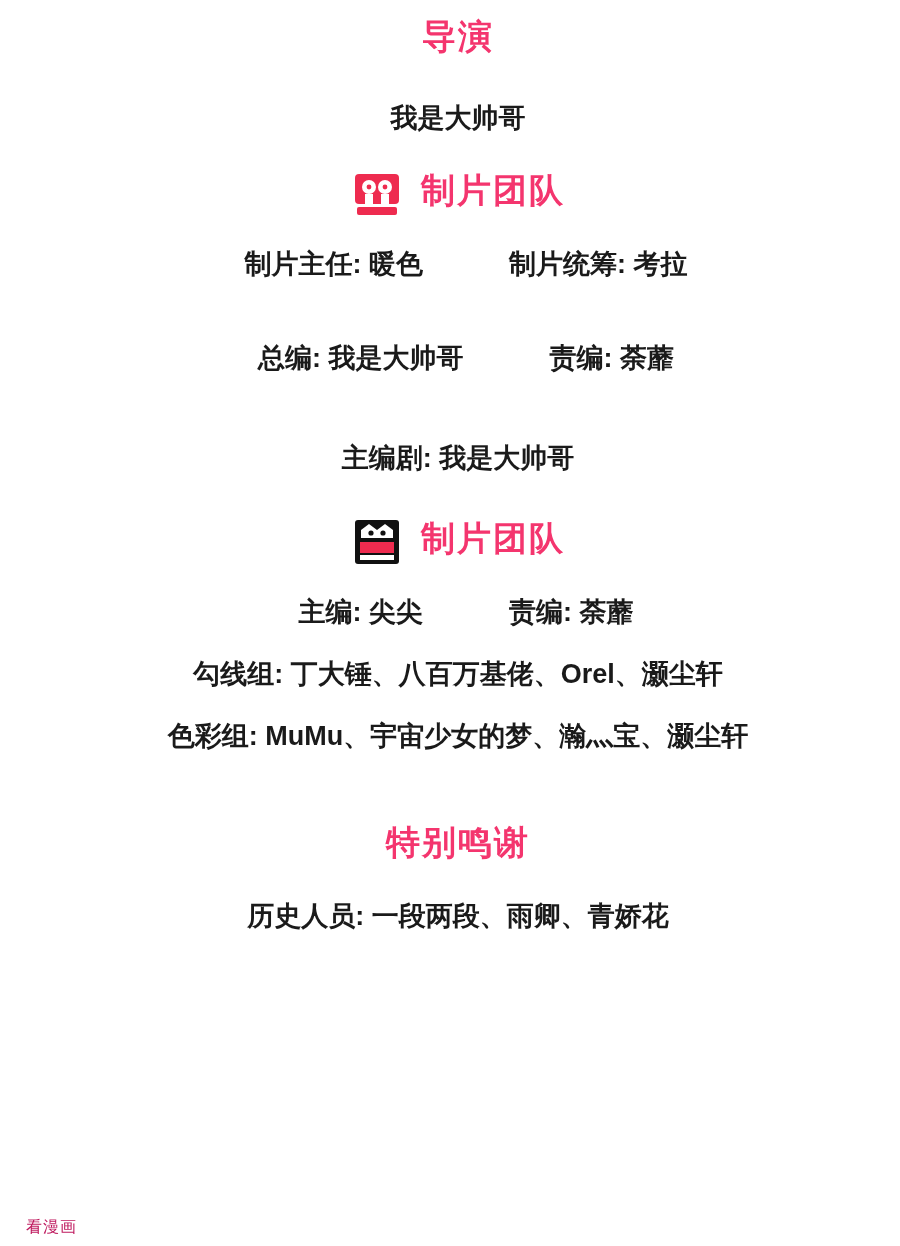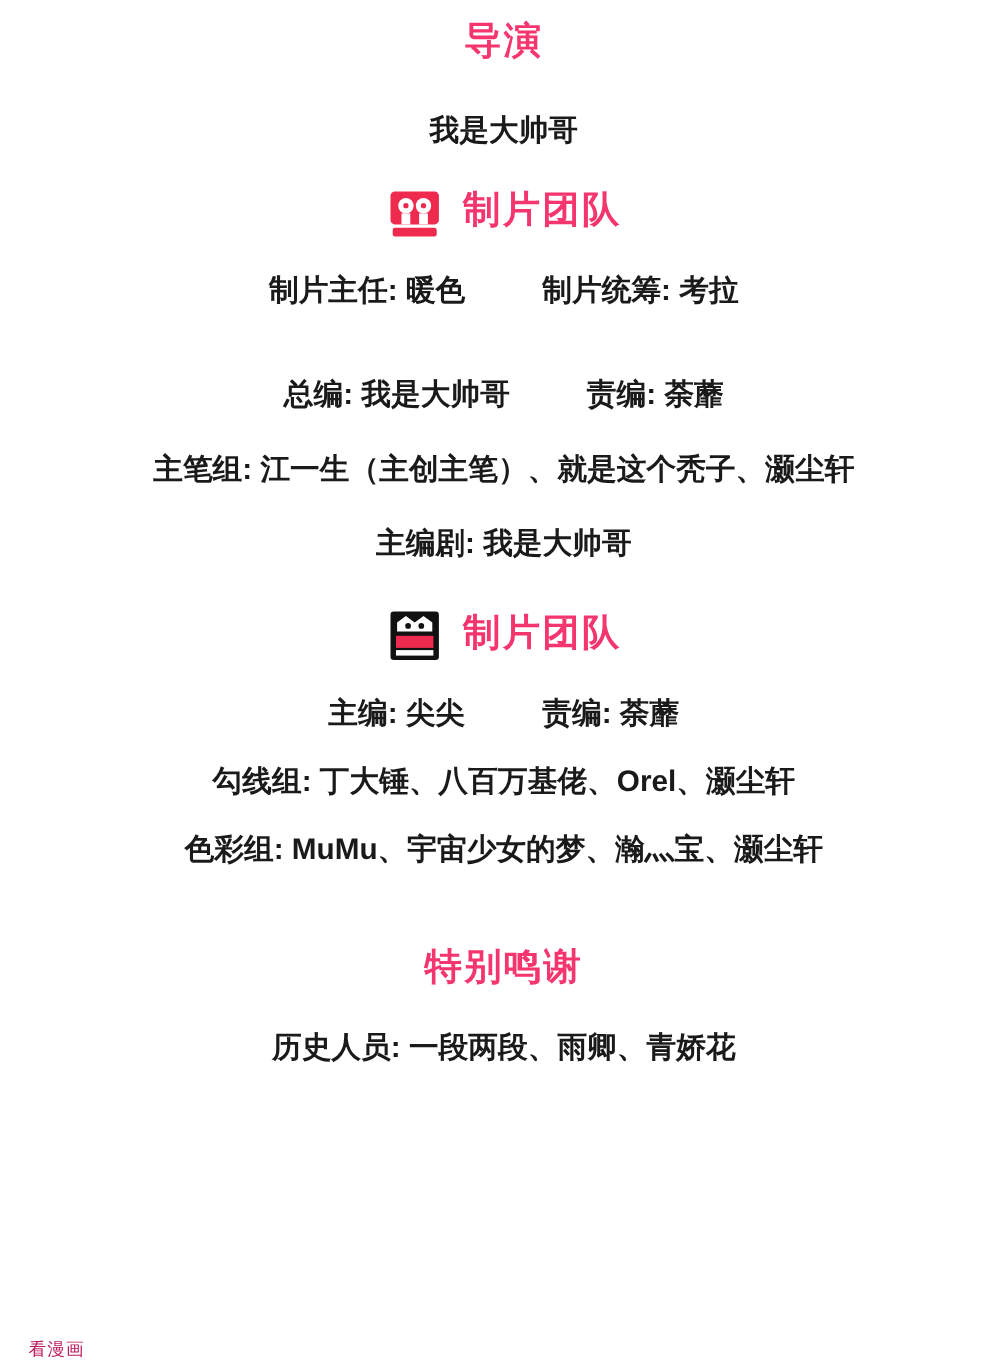--- a/index.html
+++ b/index.html
@@ -42,21 +42,21 @@
     font-size: 27px;
     color: #1a1a1a;
     font-weight: 700;
   }
   .row-two {
     display: flex;
     justify-content: center;
     gap: 70px;
     width: 100%;
   }
-  .row-two .line { font-weight: bold; }
+  .row-two .line { font-weight: bold; margin-left: 16px; }
   .sp-26 { height: 26px; }
   .sp-32 { height: 32px; }
   .sp-40 { height: 40px; }
 
   
   .logo {
     width: 52px;
     height: 52px;
     display: block;
     flex: 0 0 auto;
@@ -111,21 +111,20 @@
   </div>
 
   <div class="sp-32"></div>
 
   <div class="sp-26"></div>
   <div class="row-two">
     <div class="line">总编: 我是大帅哥</div>
     <div class="line">责编: 荼蘼</div>
   </div>
   <div class="sp-32"></div>
-  <div class="line bold">主笔组: 江一生（主创主笔）、就是这个秃子、灏尘轩</div>
   <div class="sp-32"></div>
   <div class="line bold">主编剧: 我是大帅哥</div>
 
   <div class="sp-40"></div>
 
   <div class="section-title-row">
     <span class="logo-wrap">
       <svg class="logo" viewBox="0 0 52 52" xmlns="http://www.w3.org/2000/svg">
         <rect x="4" y="4" width="44" height="44" rx="3" fill="#111111"></rect>
         <path d="M10 14 L18 8 L26 14 L34 8 L42 14 L42 22 L10 22 Z" fill="#ffffff"></path>

